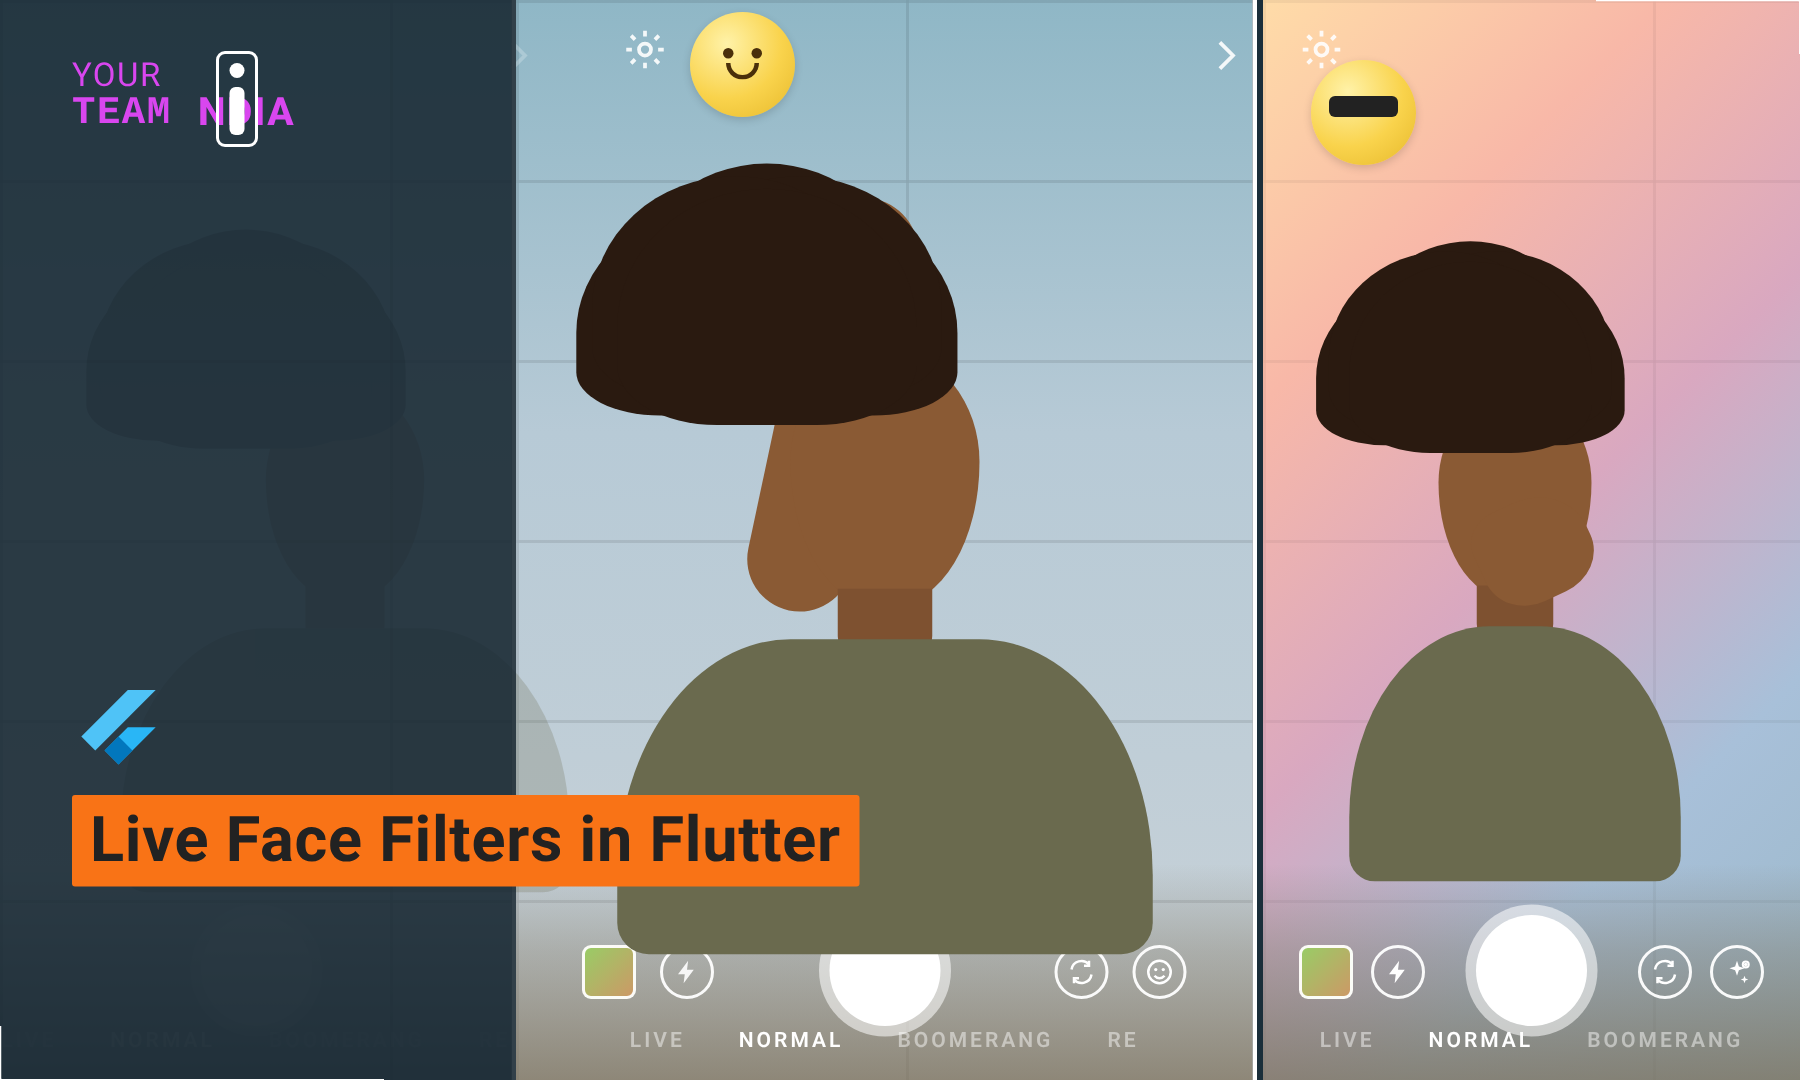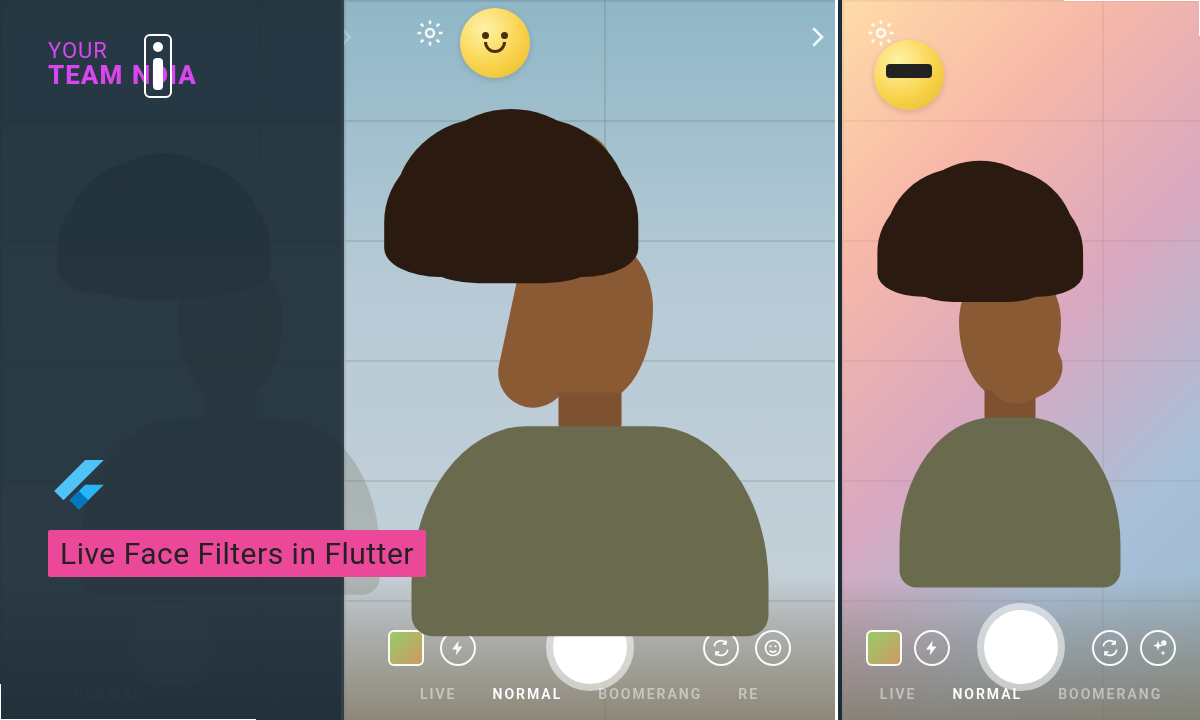--- a/index.html
+++ b/index.html
@@ -118,22 +118,22 @@
   .logo .team { font-size:26px; font-weight:800; letter-spacing:1px;}
   .logo .india{ font-size:26px; font-weight:800; letter-spacing:1px;}
   .logo .i-box { position:absolute; left:96px; top:-6px; width:28px; height:64px;
     border:2.5px solid #fff; border-radius:6px; display:flex; align-items:flex-end; justify-content:center;}
   .logo .i-box .dot { width:10px; height:10px; background:#fff; border-radius:50%; position:absolute; top:6px;}
   .logo .i-box .stem{ width:10px; height:32px; background:#fff; border-radius:4px; margin-bottom:6px;}
   
   .flutter { position:absolute; left:48px; top:460px; }
   .headline { position:absolute; left:48px; top:530px; }
   .hl1 {
-    display:inline-block; background:#ec4899; color:#222;
-    font-size:30px; font-weight:400; padding:6px 12px; border-radius:2px;
+    display:inline-block; background:#f97316; color:#222;
+    font-size:42px; font-weight:700; padding:6px 12px; border-radius:2px;
     letter-spacing:.5px;
   }
   .hl2 {
     margin-top:10px; color:#fff; font-size:33px; font-weight:800; letter-spacing:.5px;
   }
   .corner { position:absolute; border:5px solid #fff; border-radius:4px; }
   .corner.tr { top:-4px; right:-4px; width:140px; height:40px; border-left:none; border-bottom:none;}
   .corner.bl { bottom:-4px; left:-4px; width:260px; height:40px; border-right:none; border-top:none;}
 </style>
 </head>
@@ -266,21 +266,21 @@
       <div class="smile"></div>
   </div>
   <div class="emoji right">
     <div class="shades"></div>
   </div>
 
   <div class="dark-band"></div>
 
   <div class="logo">
     <div class="your">YOUR</div>
-    <div style="display:flex; align-items:center; gap:36px;">
+    <div style="display:flex; align-items:center; gap:36px;font-family:Liberation Mono, monospace;">
       <div class="team">TEAM</div>
     </div>
     <div class="i-box">
         <div class="dot"></div>
         <div class="stem"></div>
       </div>
     <div class="india" style="margin-left:84px; margin-top:-26px;">NDIA</div>
   </div>
 
   <svg class="flutter" width="62" height="62" viewBox="0 0 100 100">

